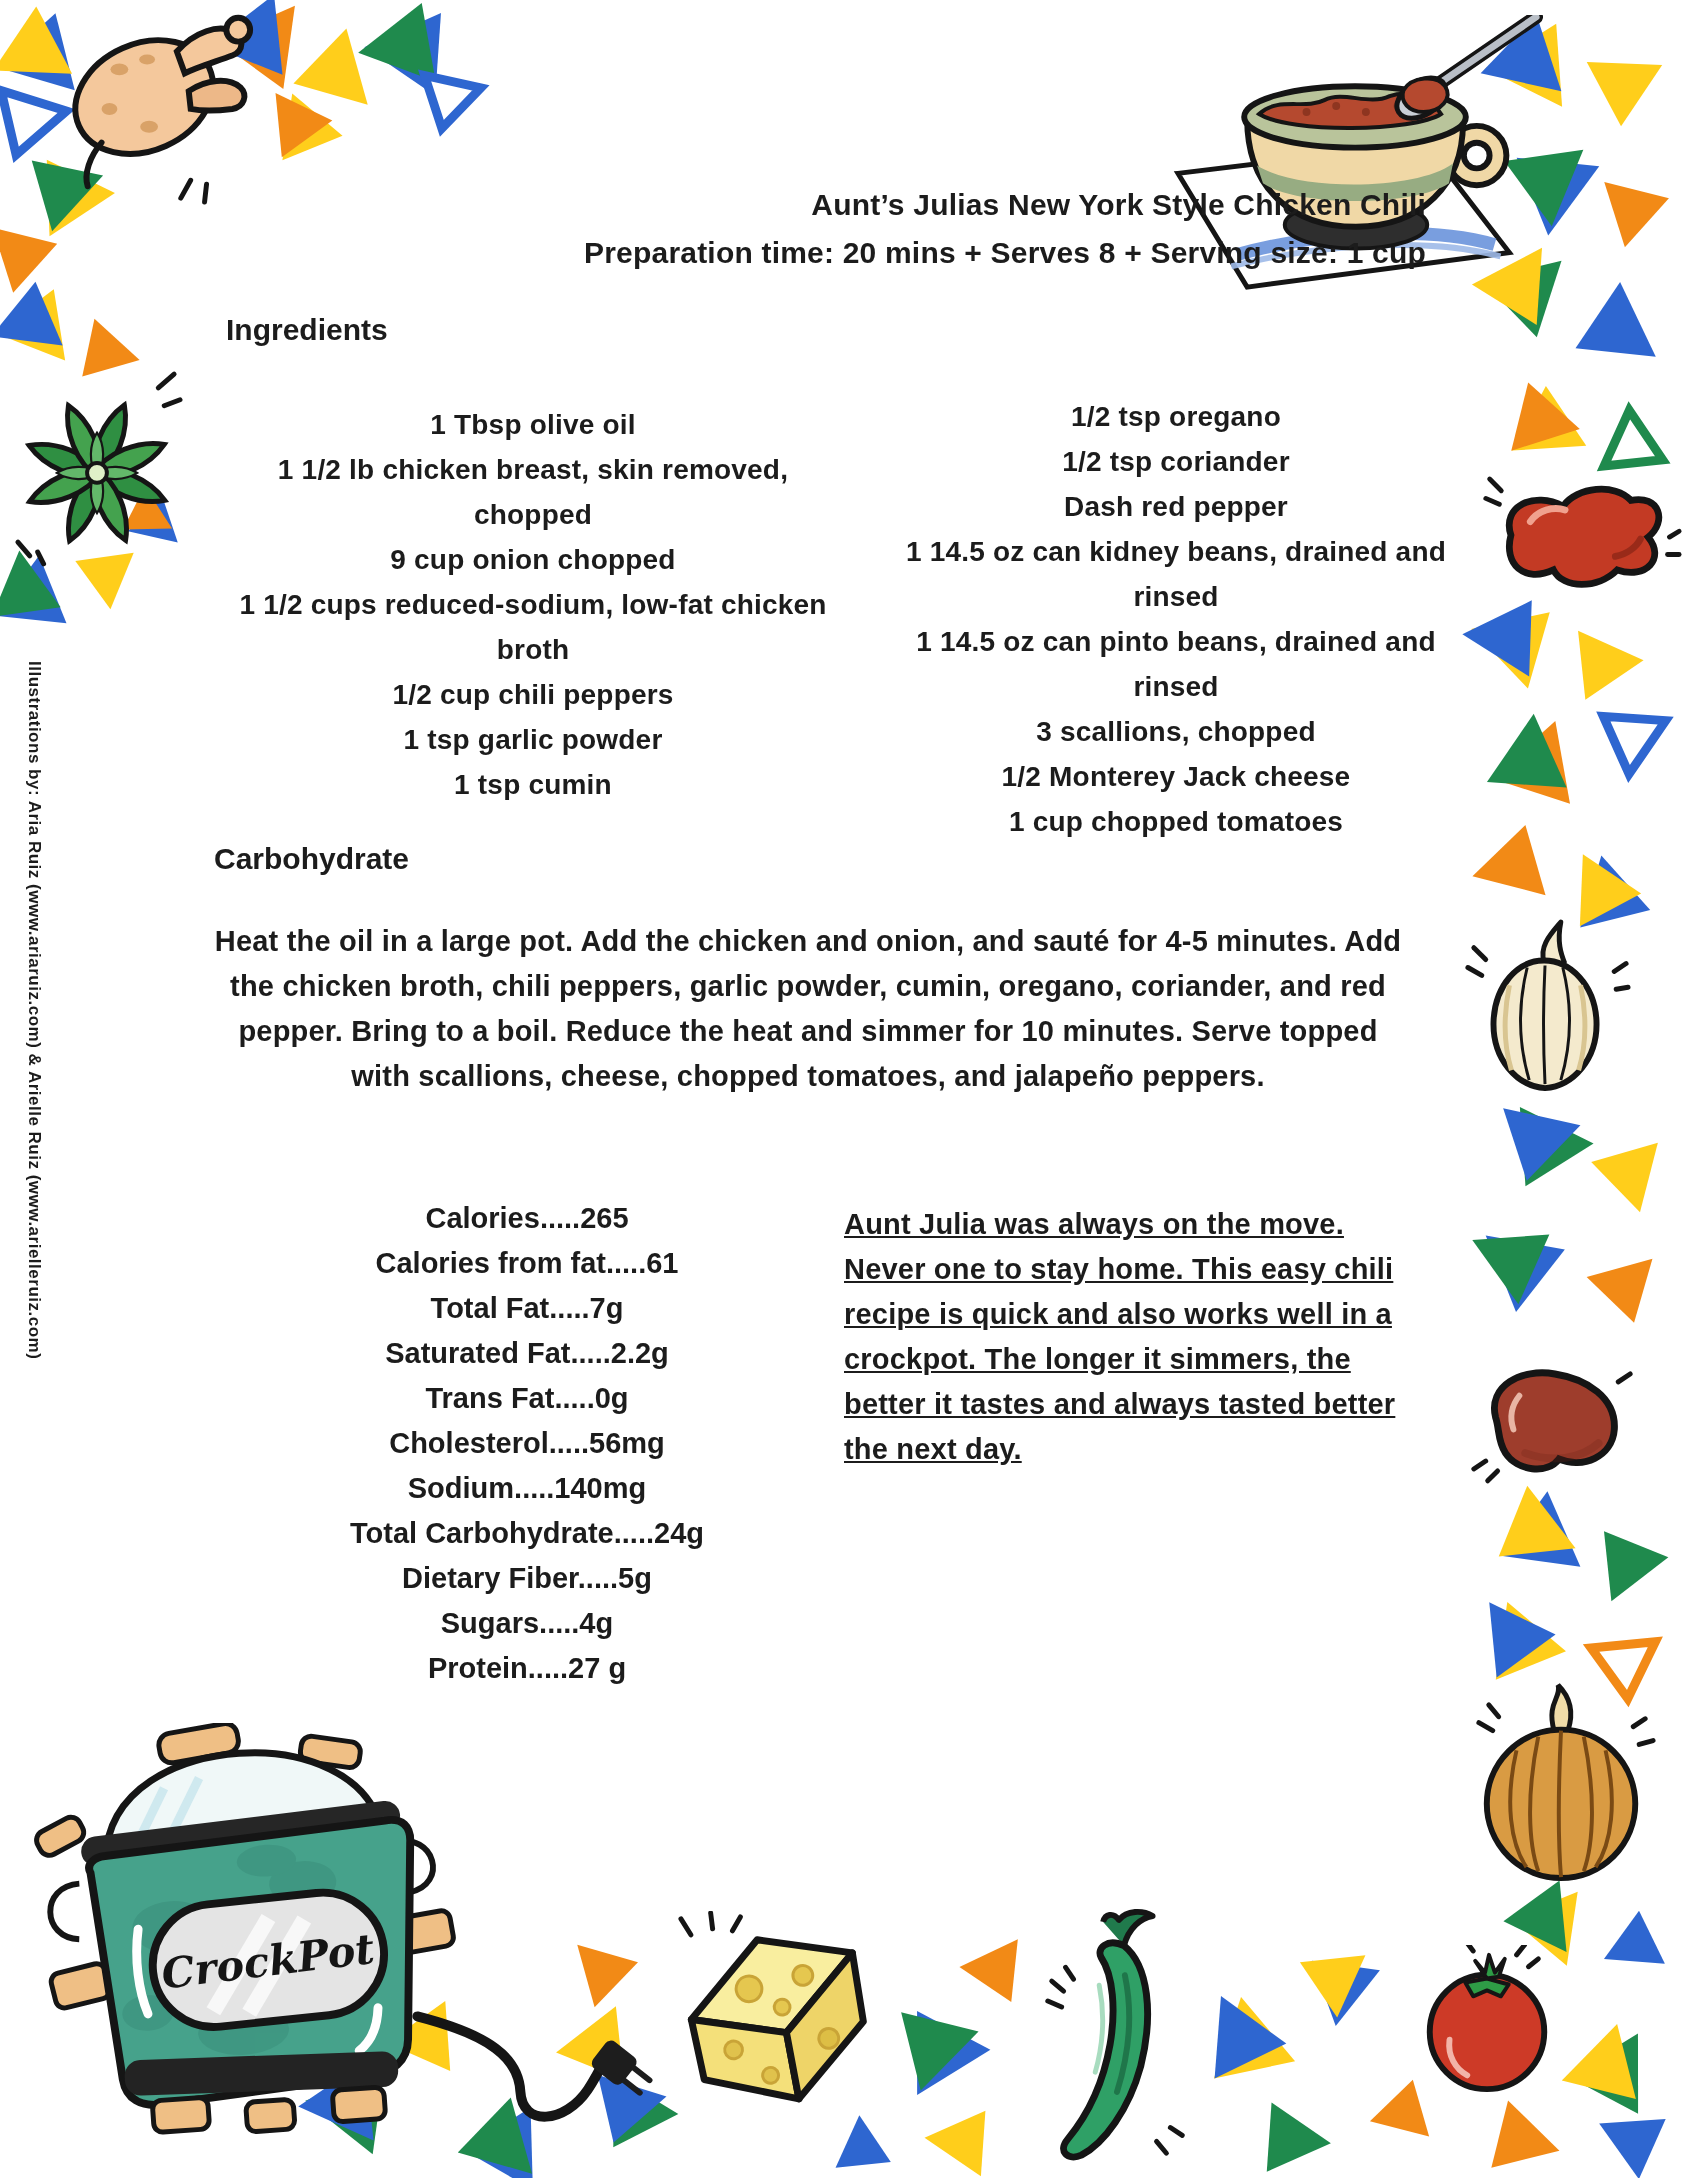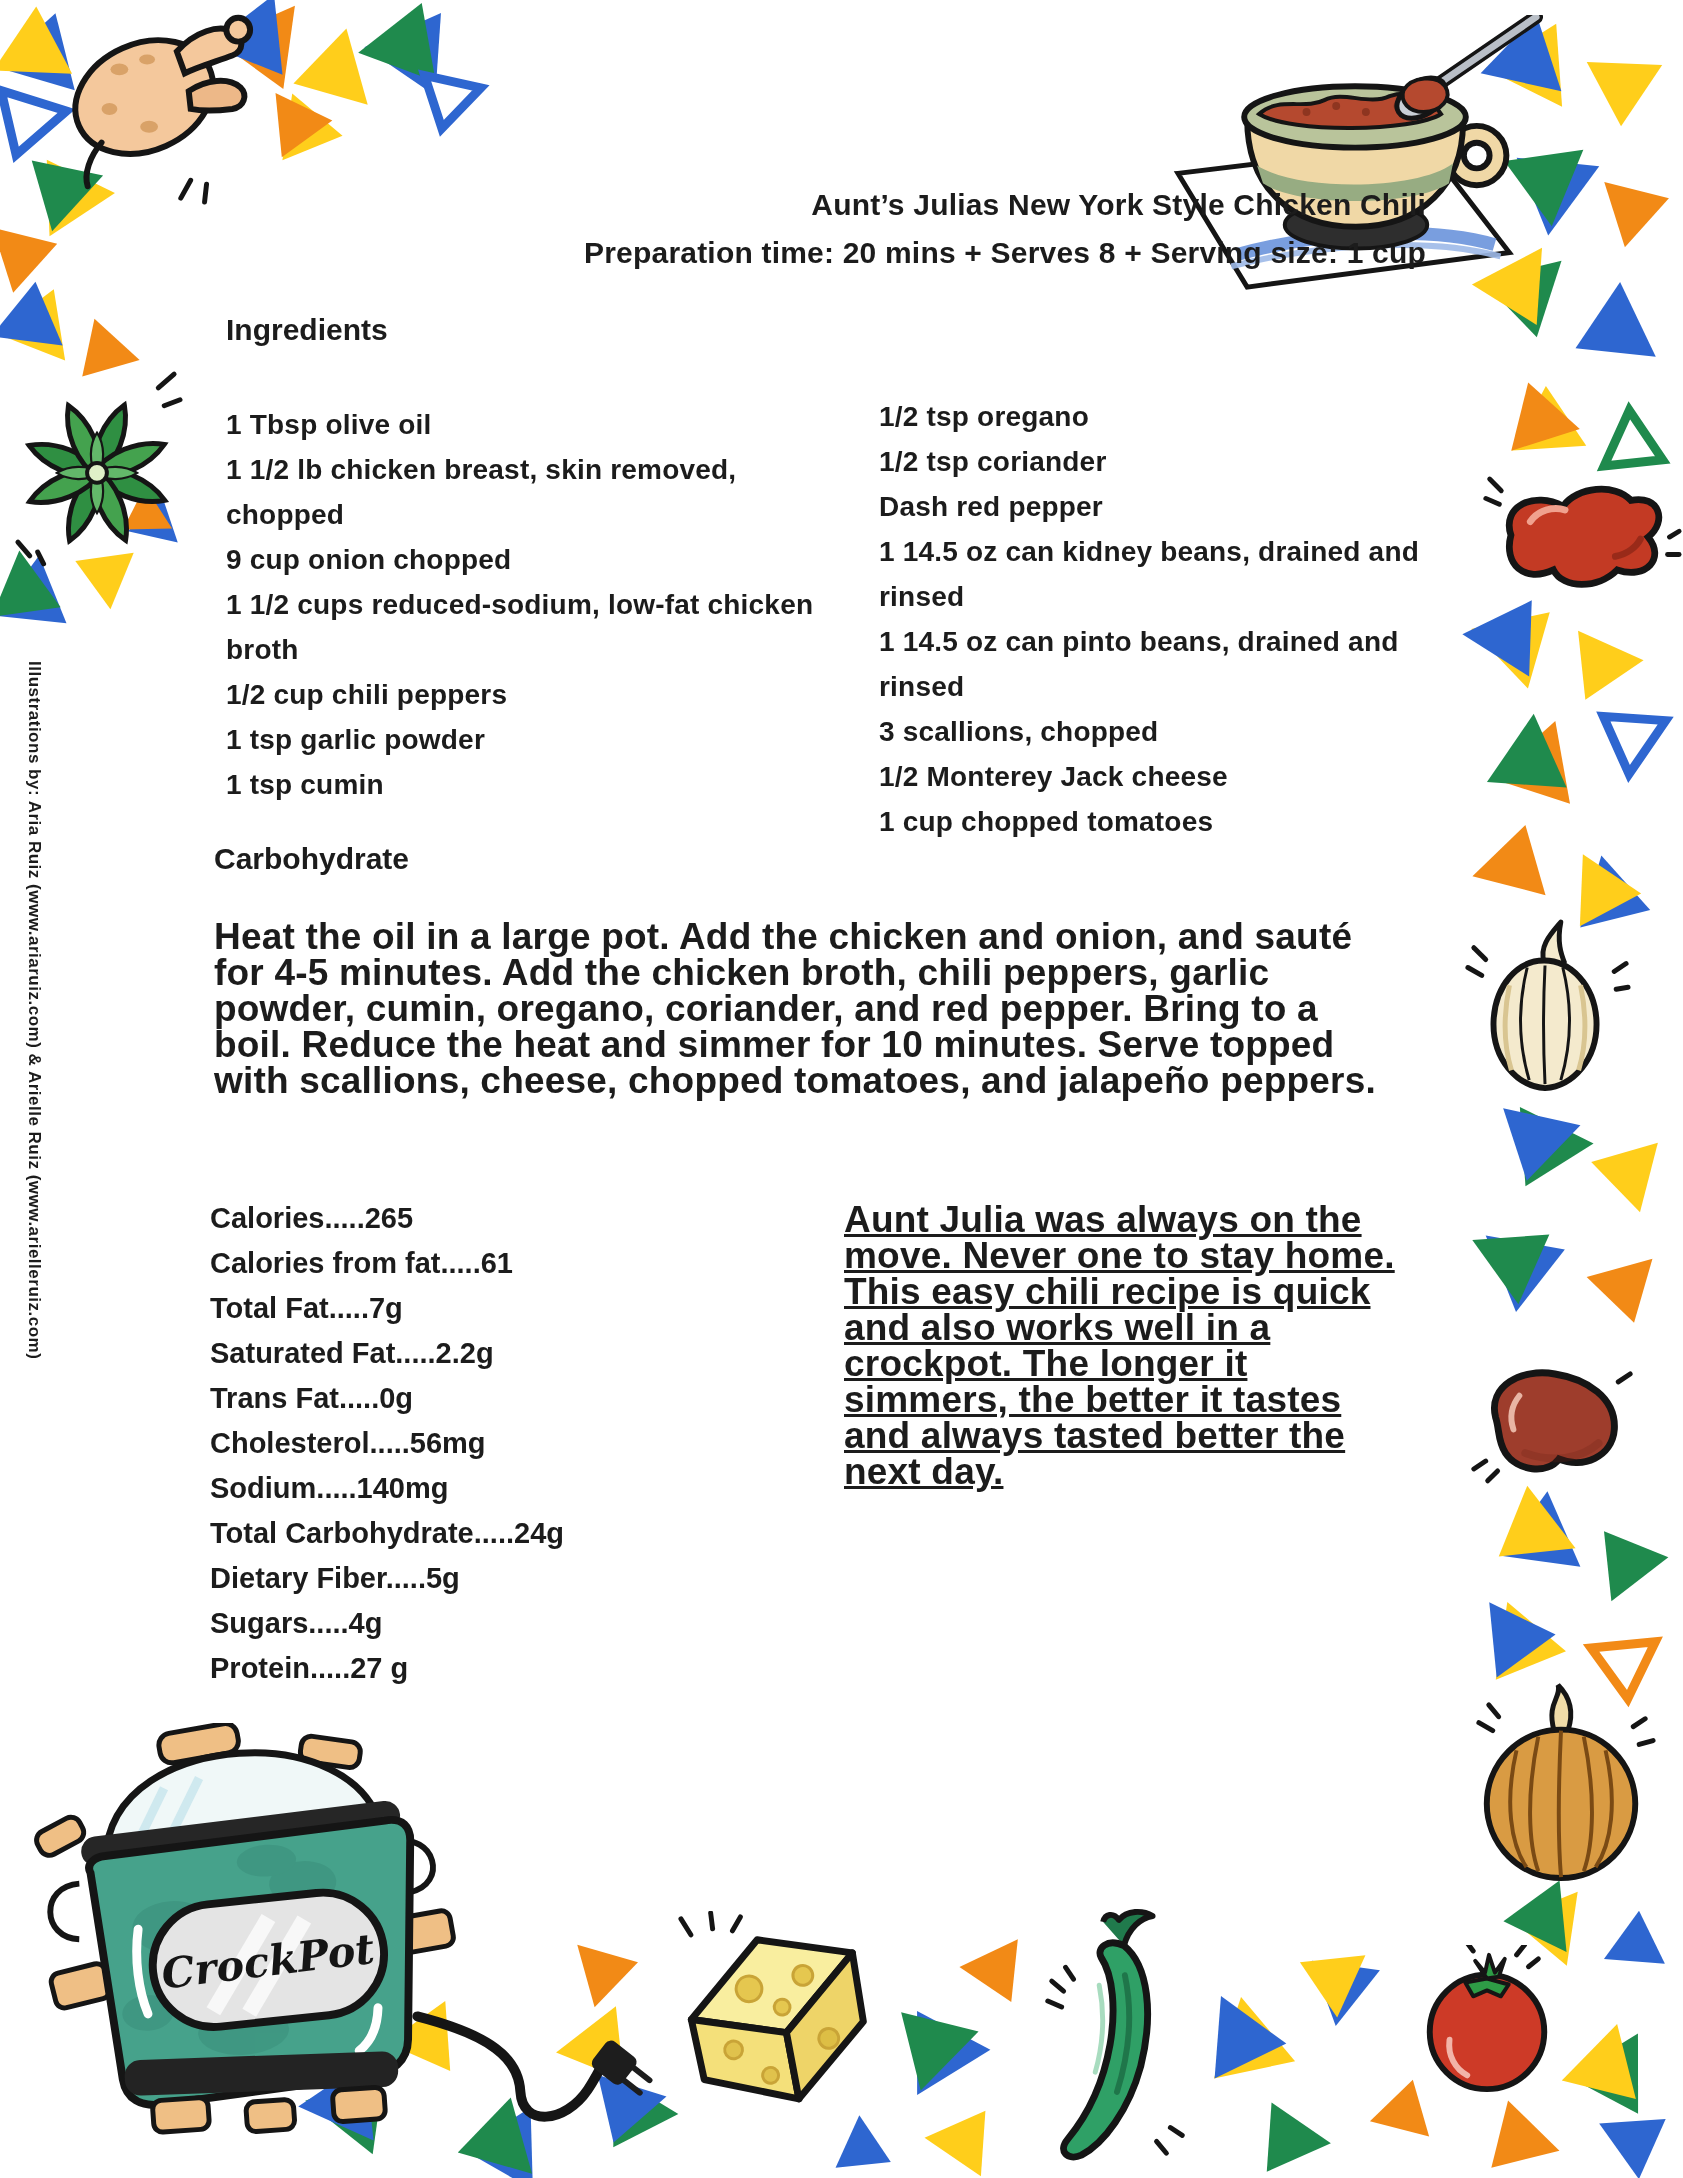--- a/index.html
+++ b/index.html
@@ -1,25 +1,25 @@
 <!DOCTYPE html>
 <html><head>
 <meta charset="utf-8">
 <style>
   html,body{margin:0;padding:0;background:#fff;}
   #page{position:relative;width:1683px;height:2178px;background:#ffffff;overflow:hidden;
         font-family:"Liberation Sans",sans-serif;color:#1c1c1c;}
   .layer-tri{position:absolute;left:0;top:0;z-index:1;}
   .illus{position:absolute;z-index:2;}
-  .txt{position:absolute;z-index:3;}
+  .txt{position:absolute;z-index:3;text-align:center;}
   .title-line{position:absolute;left:139px;width:1287px;text-align:right;
               font-size:30px;font-weight:700;letter-spacing:0.2px;}
   .section-heading{position:absolute;font-size:30px;font-weight:700;}
   .ing-col{position:absolute;font-size:28px;font-weight:700;line-height:45px;letter-spacing:0.2px;}
-  .para{position:absolute;font-size:37px;font-weight:700;line-height:36px;letter-spacing:0.2px;}
+  .para{position:absolute;font-size:29px;font-weight:700;line-height:45px;letter-spacing:0.2px;}
   .nut-line{font-size:29px;font-weight:700;line-height:45px;}
   .story{text-align:left;text-decoration:underline;}
   .credit{position:absolute;left:8px;top:661px;height:950px;width:36px;
           writing-mode:vertical-rl;font-size:17px;font-weight:700;letter-spacing:0.5px;z-index:3;}
 </style>
 </head>
 <body>
 
 <div id="page">
 

